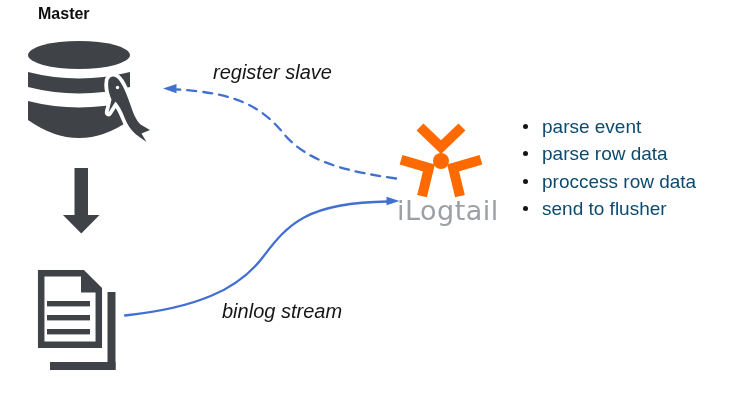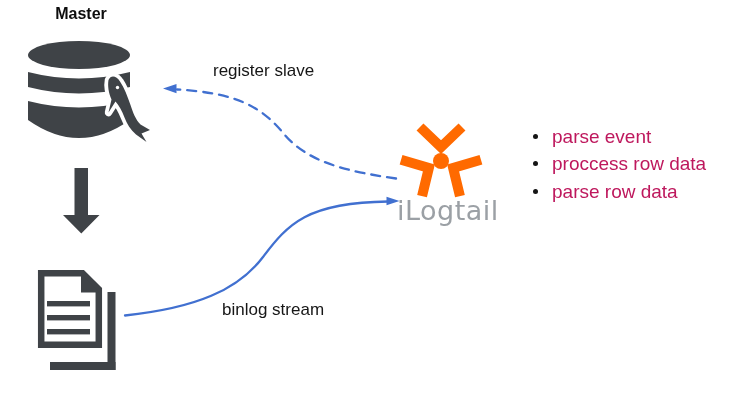--- a/index.html
+++ b/index.html
@@ -27,45 +27,45 @@
 
   
   .lbl {
     position: absolute;
     white-space: nowrap;
   }
   .node-label {
     font-weight: bold;
     font-size: 16px;
     color: #0d0d0d;
-    text-align: center;
+    text-align: left;
     width: 86px;
   }
   .master-label { left: 38px; top: 5px; }
   .binlog-label { left: 38px; top: 366px; }
 
-  .edge-label { font-size: 17px; color: #161616; }
+  .edge-label { font-size: 20px; color: #161616; font-style: italic; }
   .register-slave-label { left: 213px; top: 61px; }
   .binlog-stream-label  { left: 222px; top: 300px; }
 
   .wordmark {
     left: 397px; top: 195px;
     font-family: "DejaVu Sans", sans-serif;
     font-size: 27px;
     letter-spacing: 0.5px;
     color: var(--ilogtail-gray, #9ba0a5);
   }
 
   .feature-list {
     position: absolute;
     left: 514px; top: 107px;
-    margin: 16px; padding: 0;
+    margin: 6px; padding: 0;
     list-style: none;
     font-size: 19px;
-    color: #be185d;
+    color: #0c4a6e;
   }
   .feature-list li {
     position: relative;
     padding-left: 22px;
     line-height: 27.4px;
     white-space: nowrap;
   }
   .feature-list li::before {
     content: "";
     position: absolute;
@@ -136,17 +136,18 @@
 
 
   <div class="lbl edge-label register-slave-label">register slave</div>
 
   <div class="lbl wordmark">iLogtail</div>
 
   <div class="lbl edge-label binlog-stream-label">binlog stream</div>
 
   <ul class="feature-list">
     <li><span>parse event</span></li>
+    <li><span>parse row data</span></li>
     <li><span>proccess row data</span></li>
-    <li><span>parse row data</span></li>
+    <li><span>send to flusher</span></li>
   </ul>
 
 </div>
 
 </body></html>

